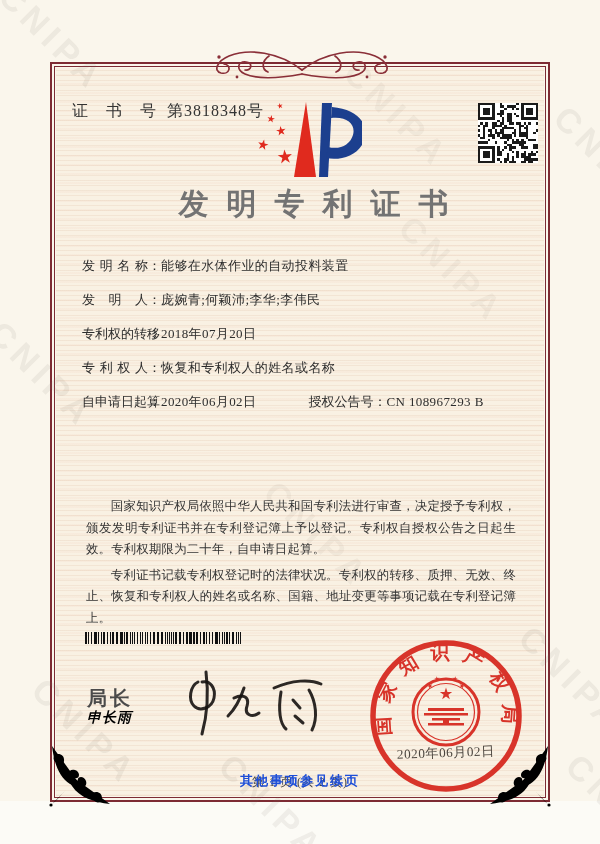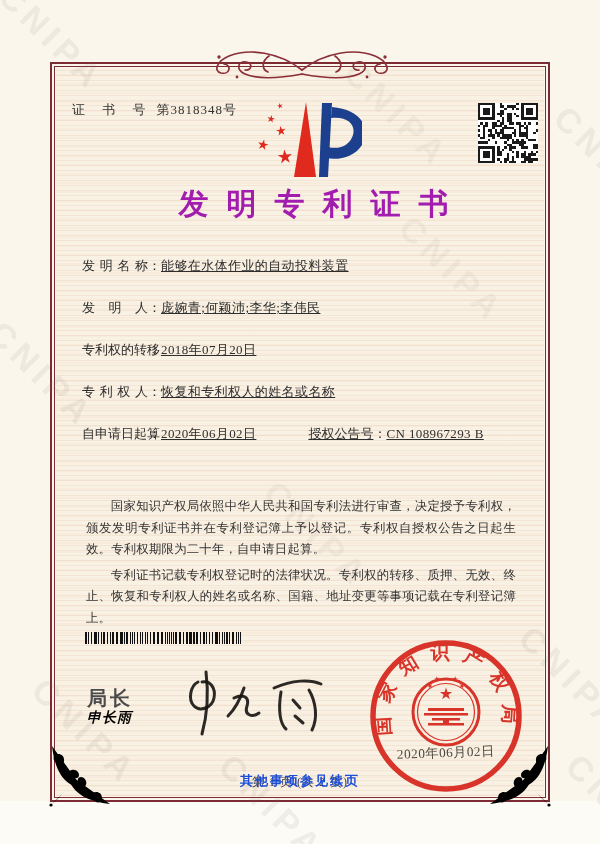--- a/index.html
+++ b/index.html
@@ -29,32 +29,32 @@
       repeating-linear-gradient(0deg, rgba(201,146,110,0.13) 0 1px, transparent 1px 5px),
       repeating-linear-gradient(0deg, rgba(222,130,100,0.05) 0 2px, transparent 2px 9px),
       #f9f1e3;
   }
   .frame-line{position:absolute;inset:2px;border:1px solid #7d2b33;}
   .orn{position:absolute;z-index:4;}
   .orn path{fill:none;stroke:#8a2f38;stroke-width:1.7;stroke-linecap:round;}
   .orn circle{fill:#8a2f38;stroke:none;}
   
   .content{position:absolute;inset:0;z-index:3;}
-  .cert-no{position:absolute;left:72px;top:101px;font-size:13px;color:#333;}
+  .cert-no{position:absolute;left:72px;top:101px;font-size:16px;color:#333;}
   .cert-no .lbl{letter-spacing:7px;}
   .cert-no .num{letter-spacing:1px;margin-left:4px;}
   .logo{position:absolute;left:250px;top:99px;}
   .qr{position:absolute;left:478px;top:103px;}
   .title{
     position:absolute;left:0;right:16px;top:184px;text-align:center;
-    font-size:30px;font-weight:600;color:#a21caf;
+    font-size:30px;font-weight:600;color:#737373;
     letter-spacing:18px;text-indent:18px;margin-left:43px;
   }
   .fields{position:absolute;left:82px;top:256px;width:460px;font-size:13px;color:#2d2d2d;}
-  .field-row{height:20px;line-height:20px;margin-bottom:22px;white-space:nowrap;text-decoration:underline;}
+  .field-row{height:20px;line-height:20px;margin-bottom:14px;white-space:nowrap;}
   .flabel{display:inline-block;width:66px;text-align:justify;text-align-last:justify;vertical-align:top;}
   .colon{display:inline-block;vertical-align:top;}
   .fvalue{letter-spacing:0.4px;}
   .pair2{margin-left:52px;}
   .legal{position:absolute;left:82px;top:492px;width:438px;font-size:12.4px;line-height:21.5px;
     text-align:justify;color:#333;letter-spacing:0.2px;}
   .legal p{margin:4px;text-indent:2em;}
   .barcode{position:absolute;left:85px;top:632px;}
   .signer-role{position:absolute;left:87px;top:685px;font-size:20px;font-weight:600;color:#4b4b4b;letter-spacing:3px;}
   .signer-name{position:absolute;left:87px;top:709px;font-size:14px;font-weight:600;color:#000000;letter-spacing:1px;font-style:italic;}

